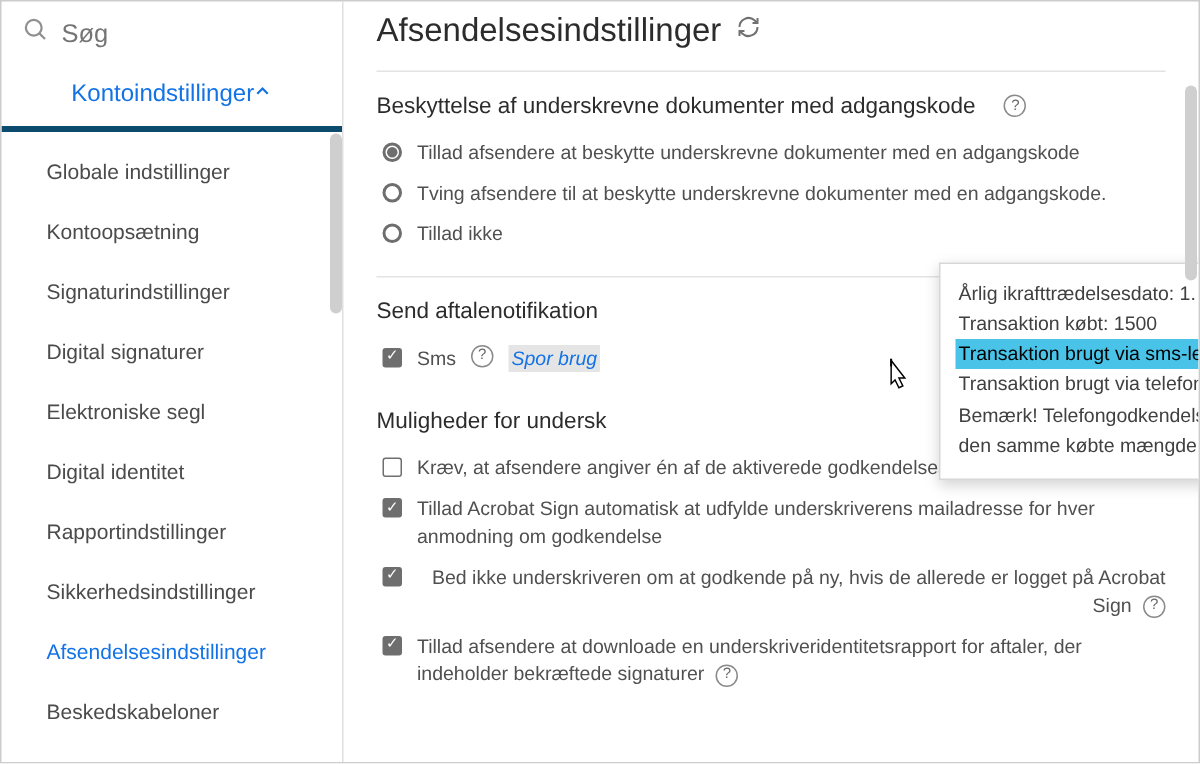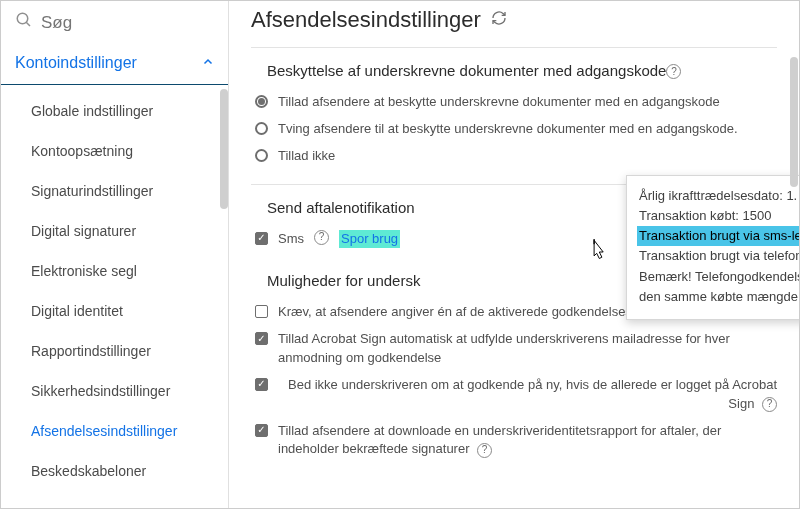--- a/index.html
+++ b/index.html
@@ -2,41 +2,41 @@
 <html><head>
 <meta charset="utf-8">
 <style>
   * { box-sizing: border-box; margin: 0; padding: 0; }
   body { font-family: "Segoe UI", Arial, sans-serif; font-size: 13px; color: #2c2c2c; background: #fff; }
   .app { width: 800px; height: 509px; position: relative; border: 1px solid #ccc; box-shadow: 2px 3px 6px rgba(0,0,0,0.35); overflow: hidden; display: flex; }
   
   .sidebar { width: 228px; border-right: 1px solid #e0e0e0; display: flex; flex-direction: column; position: relative; }
   .search-row { display: flex; align-items: center; padding: 10px 12px 10px 14px; gap: 8px; color: #707070; font-size: 18px; }
   .search-row input { border: none; outline: none; font-size: 17px; color: #707070; width: 140px; }
-  .section-header { display: flex; align-items: center; justify-content: space-between; padding: 10px 14px 12px; color: #1373e6; font-size: 16px; cursor: pointer; border-bottom: 1px solid #0c4a6e; }
+  .section-header { display: flex; align-items: center; justify-content: center; padding: 10px 14px 12px; color: #1373e6; font-size: 16px; cursor: pointer; border-bottom: 4px solid #0c4a6e; }
   .nav { flex: 1; overflow-y: auto; padding-top: 6px; position: relative; }
   .nav-item { padding: 12px 14px 12px 30px; color: #4b4b4b; font-size: 14px; cursor: pointer; }
   .nav-item.active { color: #1373e6; }
   
   .sb-scroll { position: absolute; right: 0; top: 88px; width: 8px; height: 120px; background: #cfcfcf; border-radius: 4px; }
   .main-scroll { position: absolute; right: 1px; top: 56px; width: 8px; height: 130px; background: #cfcfcf; border-radius: 4px; }
   
   .main { flex: 1; padding: 4px 22px 10px 22px; overflow: hidden; position: relative; }
   h1 { font-size: 22px; font-weight: 400; color: #2c2c2c; padding: 2px 0 14px; display: flex; align-items: center; gap: 10px; }
   .divider { border-top: 1px solid #e3e3e3; margin-bottom: 14px; }
-  .section-title { font-size: 15px; font-weight: 400; color: #2c2c2c; margin: 6px 16px 10px; display: flex; align-items: flex-end; gap: 0; }
+  .section-title { font-size: 15px; font-weight: 400; color: #2c2c2c; margin: 6px 0 10px; display: flex; align-items: center; gap: 19px; }
   .opts { padding-left: 4px; }
   .opt-row { display: flex; align-items: flex-start; gap: 10px; padding: 4px 0; color: #505050; line-height: 1.45; }
   .radio { width: 13px; height: 13px; border: 2px solid #6e6e6e; border-radius: 50%; margin-top: 2px; flex-shrink: 0; display: inline-flex; align-items: center; justify-content: center; }
   .radio.selected::after { content: ""; width: 7px; height: 7px; background: #6e6e6e; border-radius: 50%; }
   .cb { width: 13px; height: 13px; border: 1.5px solid #6e6e6e; border-radius: 2px; margin-top: 2px; flex-shrink: 0; display: inline-flex; align-items: center; justify-content: center; background: #fff; }
   .cb.checked { background: #6e6e6e; }
   .cb.checked::after { content: "✓"; color: #fff; font-size: 10px; line-height: 1; }
   .help { width: 15px; height: 15px; border: 1.2px solid #8a8a8a; border-radius: 50%; display: inline-flex; align-items: center; justify-content: center; font-size: 10px; color: #6a6a6a; flex-shrink: 0; cursor: pointer; }
-  .link-y { background: #5eead4; color: #1373e6; padding: 0 2px; cursor: pointer; }
+  .link-y { background: #e5e5e5; color: #1373e6; padding: 0 2px; cursor: pointer; font-style: italic; }
   .cursor { position: absolute; left: 358px; top: 238px; pointer-events: none; }
   .cursor svg { width: 22px; height: 26px; }
   
   .tooltip { position: absolute; left: 397px; top: 174px; width: 338px; background: #fff; border: 1px solid #d7d7d7; box-shadow: 0 3px 9px rgba(0,0,0,0.18); padding: 10px 12px 12px; font-size: 13px; color: #404040; line-height: 1.55; }
   .tooltip .hl { background: #49c4e8; color: #000; display: block; padding: 0 2px; margin: 0 0 0 -2px; }
   .chev { display: inline-block; }
   .refresh-icon { color: #707070; font-size: 16px; }
   .search-icon { color: #909090; }
 </style>
 </head>

